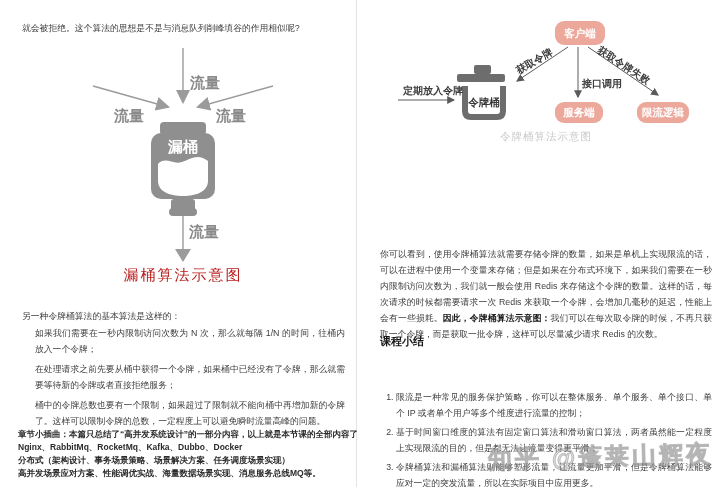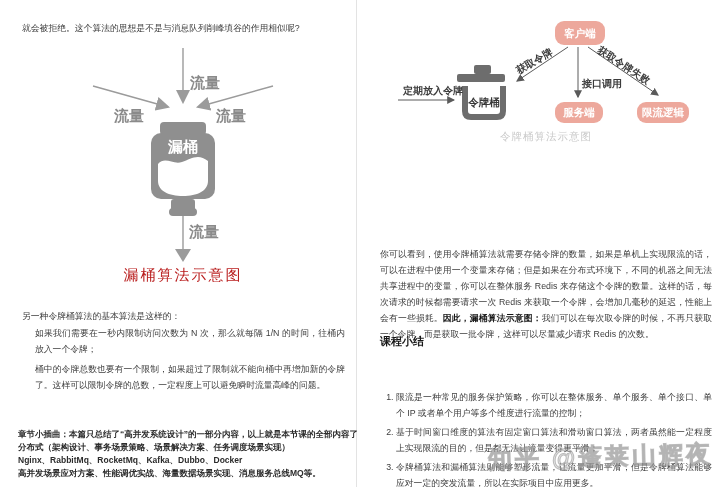--- a/index.html
+++ b/index.html
@@ -83,27 +83,28 @@
     <polygon points="157,211 173,211 165,224" fill="#9b9b9b"></polygon>
     <text class="flow-label" x="171" y="199">流量</text>
   </svg>
 
   <div class="abs leaky-caption">漏桶算法示意图</div>
 
   <p class="abs body-text token-intro">另一种令牌桶算法的基本算法是这样的：</p>
 
   <div class="abs body-text points">
     <p>如果我们需要在一秒内限制访问次数为 N 次，那么就每隔 1/N 的时间，往桶内放入一个令牌；</p>
+    <p>在处理请求之前先要从桶中获得一个令牌，如果桶中已经没有了令牌，那么就需要等待新的令牌或者直接拒绝服务；</p>
     <p>桶中的令牌总数也要有一个限制，如果超过了限制就不能向桶中再增加新的令牌了。这样可以限制令牌的总数，一定程度上可以避免瞬时流量高峰的问题。</p>
   </div>
 
   <div class="abs promo">
     <div>章节小插曲：本篇只总结了“高并发系统设计”的一部分内容，以上就是本节课的全部内容了</div>
+    <div>Nginx、RabbitMq、RocketMq、Kafka、Dubbo、Docker</div>
     <div>分布式（架构设计、事务场景策略、场景解决方案、任务调度场景实现）</div>
-    <div>Nginx、RabbitMq、RocketMq、Kafka、Dubbo、Docker</div>
     <div>高并发场景应对方案、性能调优实战、海量数据场景实现、消息服务总线MQ等。</div>
   </div>
 
   <svg class="abs" style="left:370px;top:12px;" width="350" height="134" viewBox="0 0 350 134">
     <defs>
       <marker id="mdark" viewBox="0 0 10 10" refX="8.5" refY="5" markerWidth="8" markerHeight="8" orient="auto">
         <path d="M0,0 L10,5 L0,10 z" fill="#5a5a5a"></path>
       </marker>
     </defs>
 
@@ -130,21 +131,21 @@
 
     <rect x="185" y="90" width="48" height="21" rx="9" fill="#eda89c"></rect>
     <text class="box-label" x="209" y="104" text-anchor="middle">服务端</text>
     <rect x="267" y="90" width="52" height="21" rx="9" fill="#eda89c"></rect>
     <text class="box-label" x="293" y="104" text-anchor="middle">限流逻辑</text>
 
     <text x="176" y="128" text-anchor="middle" font-size="10.5" letter-spacing="1" fill="#c9c9c9">令牌桶算法示意图</text>
   </svg>
 
 
-  <p class="abs body-text p2"><span>你可以看到，使用令牌桶算法就需要存储令牌的数量，如果是单机上实现限流的话，可以在进程中使用一个变量来存储；但是如果在分布式环境下，不同的机器之间无法共享进程中的变量，你可以在整体服务 Redis 来存储这个令牌的数量。这样的话，每次请求的时候都需要请求一次 Redis 来获取一个令牌，会增加几毫秒的延迟，性能上会有一些损耗。</span><span class="b">因此，漏桶算法示意图：</span><span>我们可以在每次取令牌的时候，不再只获取一个令牌，而是获取一批令牌，这样可以尽量减少请求 Redis 的次数。</span></p>
+  <p class="abs body-text p2"><span>你可以看到，使用令牌桶算法就需要存储令牌的数量，如果是单机上实现限流的话，可以在进程中使用一个变量来存储；但是如果在分布式环境下，如果我们需要在一秒内限制访问次数为，我们就一般会使用 Redis 来存储这个令牌的数量。这样的话，每次请求的时候都需要请求一次 Redis 来获取一个令牌，会增加几毫秒的延迟，性能上会有一些损耗。</span><span class="b">因此，令牌桶算法示意图：</span><span>我们可以在每次取令牌的时候，不再只获取一个令牌，而是获取一批令牌，这样可以尽量减少请求 Redis 的次数。</span></p>
 
   <div class="abs sum-title">课程小结</div>
 
 
   <div class="abs body-text sum-list">
     <ol>
       <li>限流是一种常见的服务保护策略，你可以在整体服务、单个服务、单个接口、单个 IP 或者单个用户等多个维度进行流量的控制；</li>
       <li>基于时间窗口维度的算法有固定窗口算法和滑动窗口算法，两者虽然能一定程度上实现限流的目的，但是都无法让流量变得更平滑；</li>
       <li>令牌桶算法和漏桶算法则能够塑形流量，让流量更加平滑，但是令牌桶算法能够应对一定的突发流量，所以在实际项目中应用更多。</li>
     </ol>

